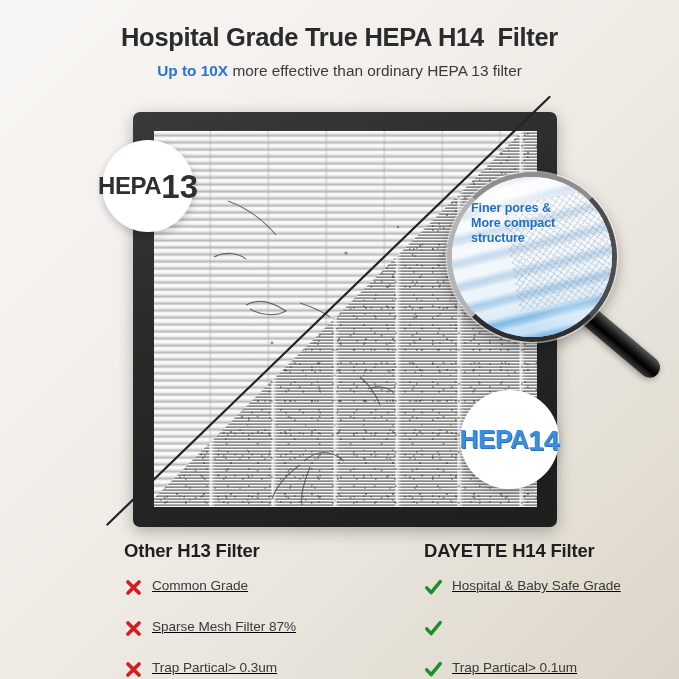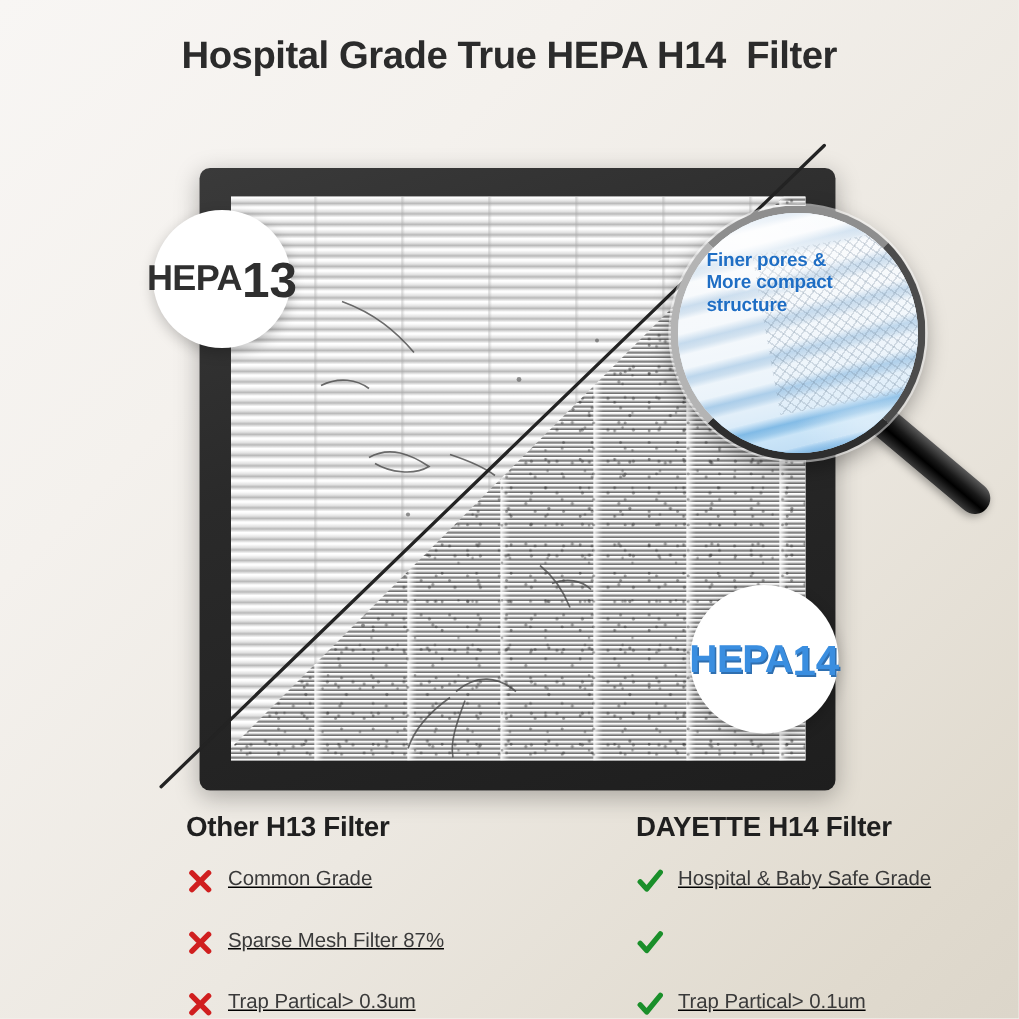--- a/index.html
+++ b/index.html
@@ -198,21 +198,21 @@
   }
   .badge-14 .b-bot {
     font-size: 28px; font-weight: bold; margin-top: 3px;
     text-shadow: 1px 1px 0 #2f6fb0;
   }
 
   
   .magnifier {
     position: absolute;
     left: 447px;
-    top: 137px;
+    top: 172px;
     width: 200px;
     height: 200px;
   }
   .mag-handle {
     position: absolute;
     left: 128px;
     top: 122px;
     width: 108px;
     height: 21px;
     background: linear-gradient(to bottom, #5a5a5a 0%, #1a1a1a 38%, #000 62%, #3a3a3a 100%);
@@ -337,20 +337,23 @@
     white-space: nowrap;
   }
 </style>
 </head>
 <body>
 
 <div id="page">
 
   <div class="header">
     <div class="title">Hospital Grade True HEPA H14  Filter</div>
+    <div class="subtitle">
+      <span class="hl">Up to 10X</span><span> more effective than ordinary HEPA 13 filter</span>
+    </div>
   </div>
 
   <div class="filter-photo">
     <div class="frame-inner">
       <div class="pleats-coarse"></div>
       <div class="pleats-fine"></div>
       <div class="speckle"></div>
 
       <svg class="debris" viewBox="0 0 383 376" preserveAspectRatio="none">
         <g fill="none" stroke="#4a4a4a" stroke-width="1.1" opacity="0.8">

